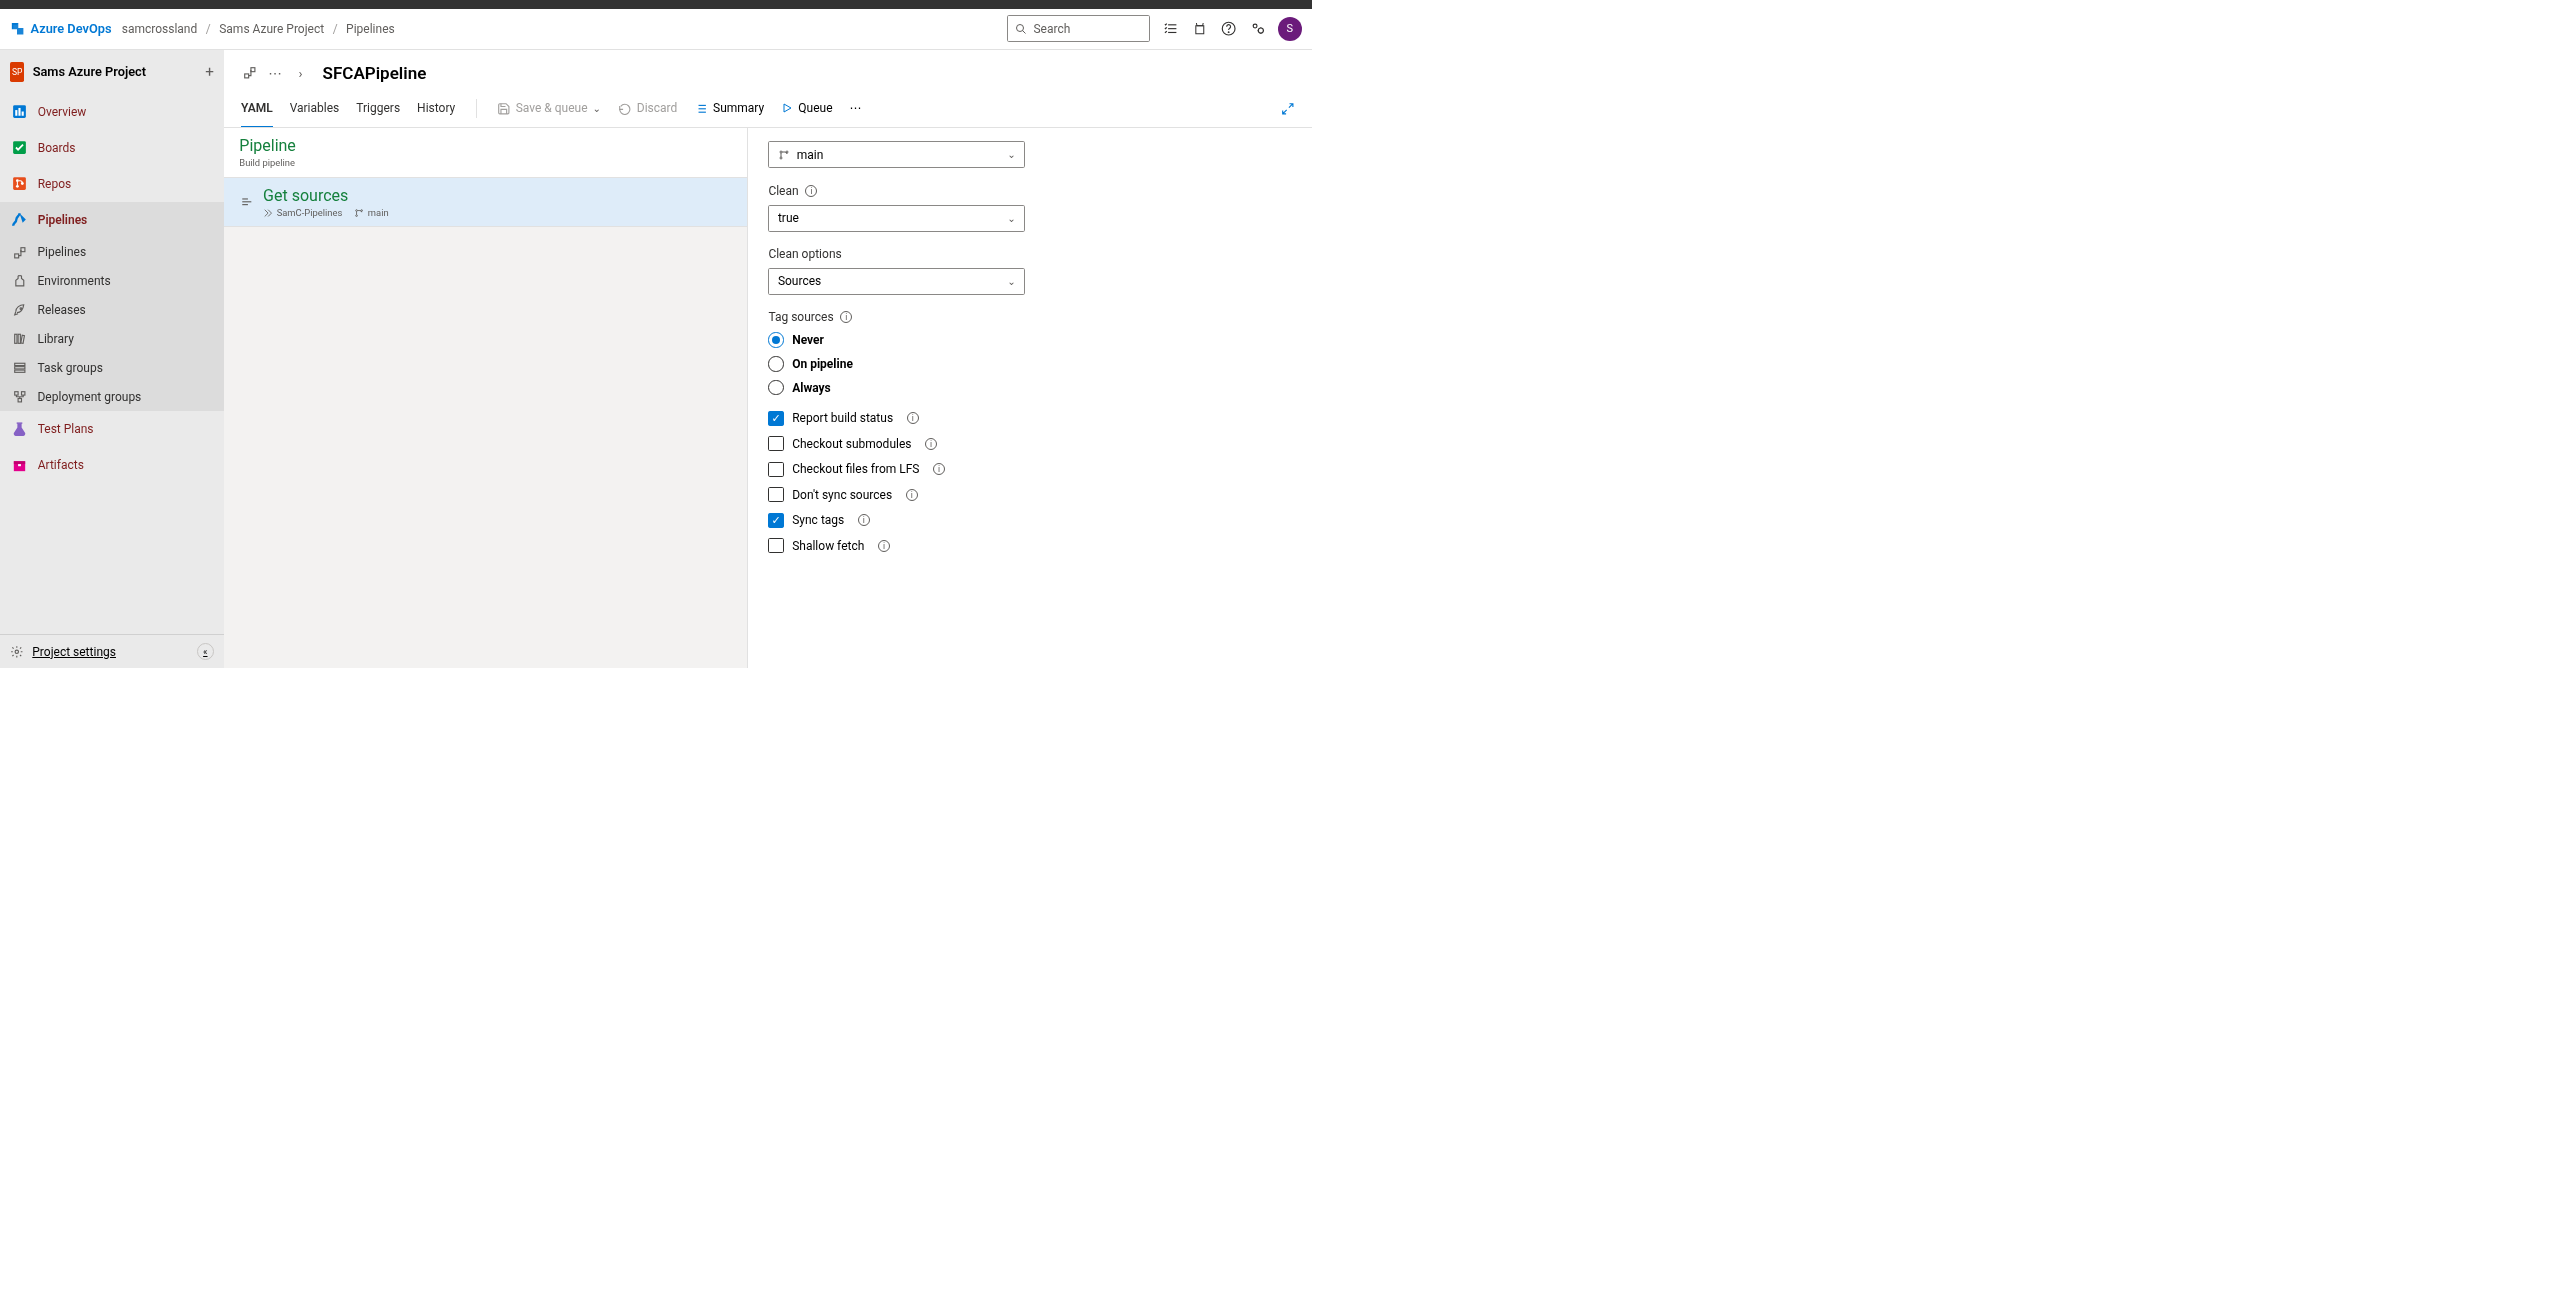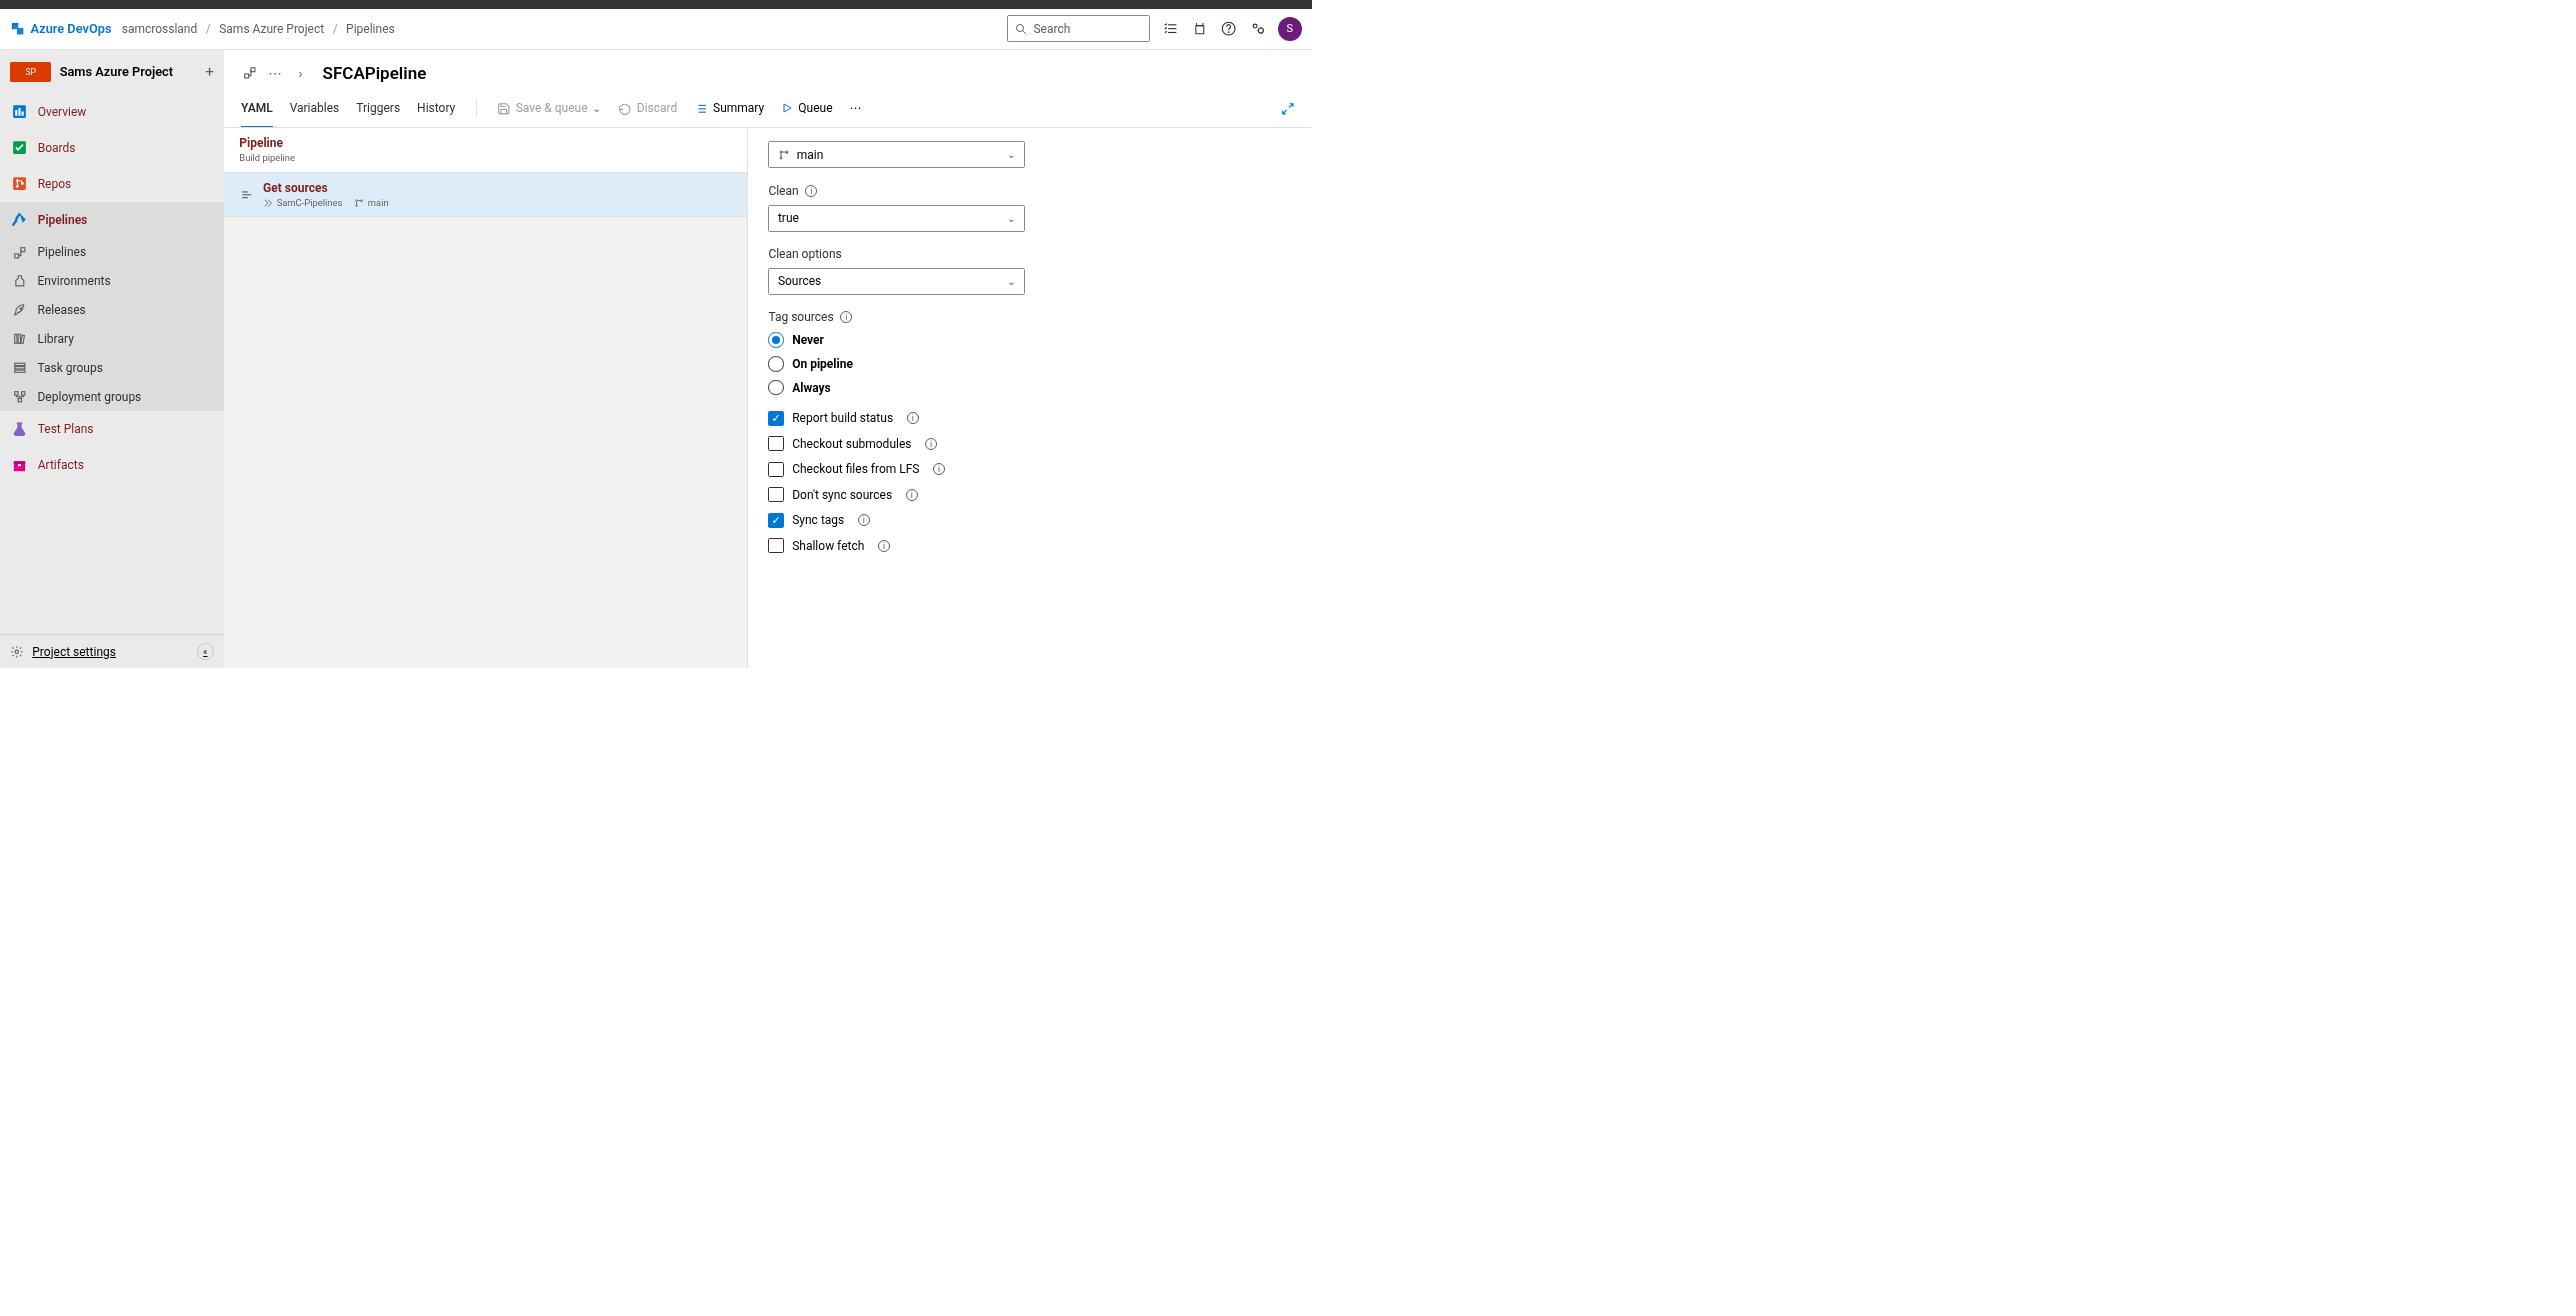--- a/index.html
+++ b/index.html
@@ -10,21 +10,21 @@
   .breadcrumb { display: flex; align-items: center; margin-left: 10.2px; font-size: 12px; color: #605e5c; gap: 8.5px; }
   .breadcrumb .sep { color: #a19f9d; }
   .header-right { margin-left: auto; display: flex; align-items: center; gap: 12px; }
   .search-box { width: 143px; height: 27px; border: 0.9px solid #8a8886; border-radius: 1.7px; display: flex; align-items: center; padding: 0 6.8px; gap: 6.8px; color: #605e5c; font-size: 12px; }
   .header-icon { width: 17px; height: 17px; display: flex; align-items: center; justify-content: center; color: #323130; }
   .avatar { width: 24px; height: 24px; border-radius: 50%; background: #6b1b7b; color: #fff; display: flex; align-items: center; justify-content: center; font-size: 11px; }
 
   .main { display: flex; height: calc(100% - 49px); }
   .sidebar { width: 224px; background: #eaeaea; display: flex; flex-direction: column; }
   .project-head { display: flex; align-items: center; padding: 12px 10.2px; gap: 8.5px; }
-  .project-icon { width: 41px; height: 20.4px; background: #da3b01; color: #fff; font-size: 8.5px; display: flex; align-items: center; justify-content: center; border-radius: 1.7px; }
+  .project-icon { width: 14px; height: 20.4px; background: #da3b01; color: #fff; font-size: 8.5px; display: flex; align-items: center; justify-content: center; border-radius: 1.7px; }
   .project-name { font-weight: 600; font-size: 12.8px; flex: 1; }
   .plus-icon { color: #605e5c; font-size: 15.3px; }
   .nav-item { display: flex; align-items: center; padding: 8.5px 10.2px; gap: 8.5px; font-size: 12px; color: #7f1d1d; cursor: pointer; }
   .nav-item.active { font-weight: 600; background: #dcdcdc; }
   .nav-item .icon-box { width: 19px; height: 19px; display: flex; align-items: center; justify-content: center; }
   .sub-item { display: flex; align-items: center; padding: 6.8px 10.2px 6.8px 12px; gap: 10.2px; font-size: 12px; color: #323130; cursor: pointer; }
   .sub-item .sub-icon { width: 15.3px; height: 15.3px; display: flex; align-items: center; justify-content: center; color: #605e5c; }
   .sub-group { background: #dcdcdc; }
   .sidebar-footer { margin-top: auto; border-top: 0.9px solid #d0d0d0; padding: 8.5px 10.2px; display: flex; align-items: center; gap: 8.5px; font-size: 12px; text-decoration: underline; }
   .collapse-icon { margin-left: auto; border: 0.9px solid #c8c6c4; border-radius: 50%; width: 17px; height: 17px; display: flex; align-items: center; justify-content: center; font-size: 9.4px; }
@@ -41,21 +41,21 @@
   .tab-action { display: flex; align-items: center; gap: 5.1px; font-size: 12px; color: #a19f9d; cursor: pointer; }
   .tab-action.enabled { color: #000000; }
   .tab-action .blue-icon { color: #0078d4; }
   .tab-right { margin-left: auto; }
   .expand-icon { color: #0078d4; }
 
   .body-row { flex: 1; display: flex; border-top: 0.9px solid #e1e1e1; }
   .left-col { width: 523px; background: #f3f2f1; }
   .step-card { background: #fff; border-bottom: 0.9px solid #e1e1e1; padding: 8.5px 15.3px; }
   .step-card.selected { background: #deecf9; }
-  .step-title { font-size: 12px; color: #7f1d1d; font-weight: bold; }
+  .step-title { font-size: 16px; color: #15803d; }
   .step-sub { font-size: 9.4px; color: #605e5c; margin-top: 1.7px; }
   .step-row { display: flex; align-items: center; gap: 8.5px; }
   .step-icn { width: 15.3px; color: #605e5c; display: flex; justify-content: center; }
   .source-meta { display: flex; gap: 12px; font-size: 9.4px; color: #605e5c; margin-top: 1.7px; }
   .source-meta span { display: inline-flex; align-items: flex-end; gap: 3.4px; }
 
   .right-col { flex: 1; padding: 13.6px 20.4px; border-left: 0.9px solid #e1e1e1; overflow: auto; }
   .field { margin-bottom: 15.3px; }
   .select-box { width: 257px; height: 27px; border: 0.9px solid #8a8886; border-radius: 1.7px; display: flex; align-items: center; justify-content: space-between; padding: 0 8.5px; font-size: 12px; }
   .label-row { display: flex; align-items: center; gap: 6.8px; font-size: 12px; color: #323130; margin-bottom: 6.8px; }

